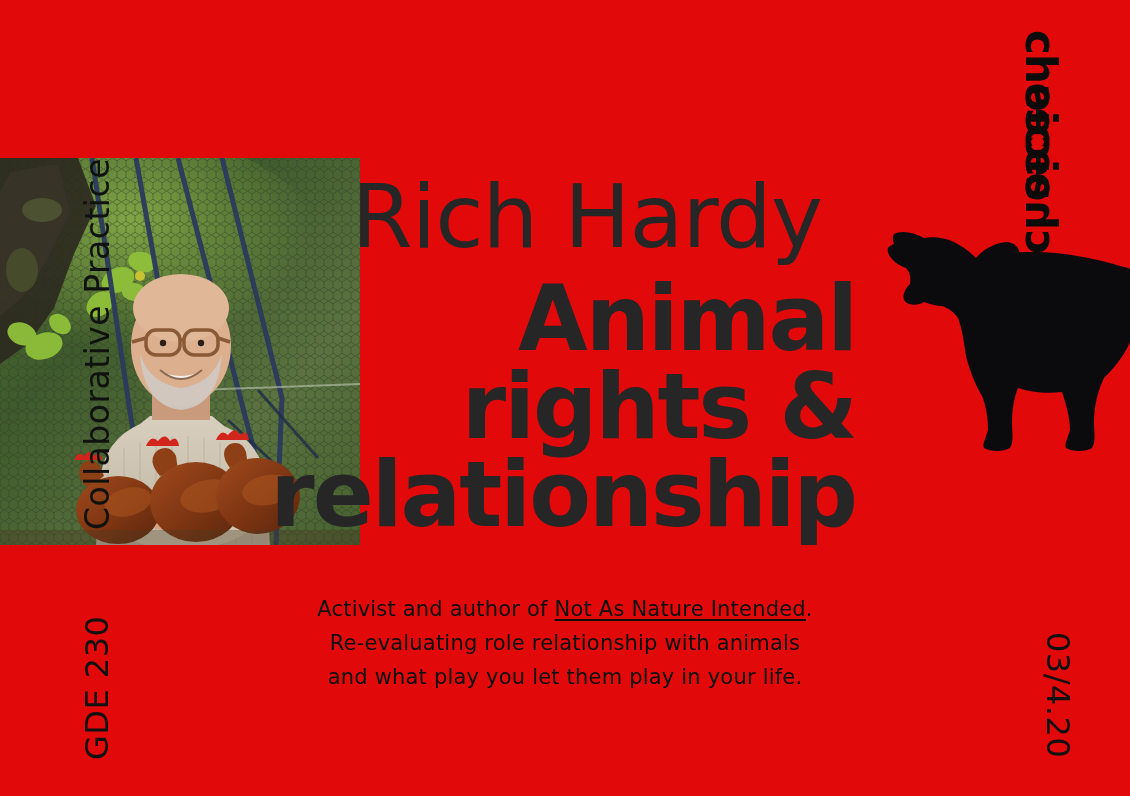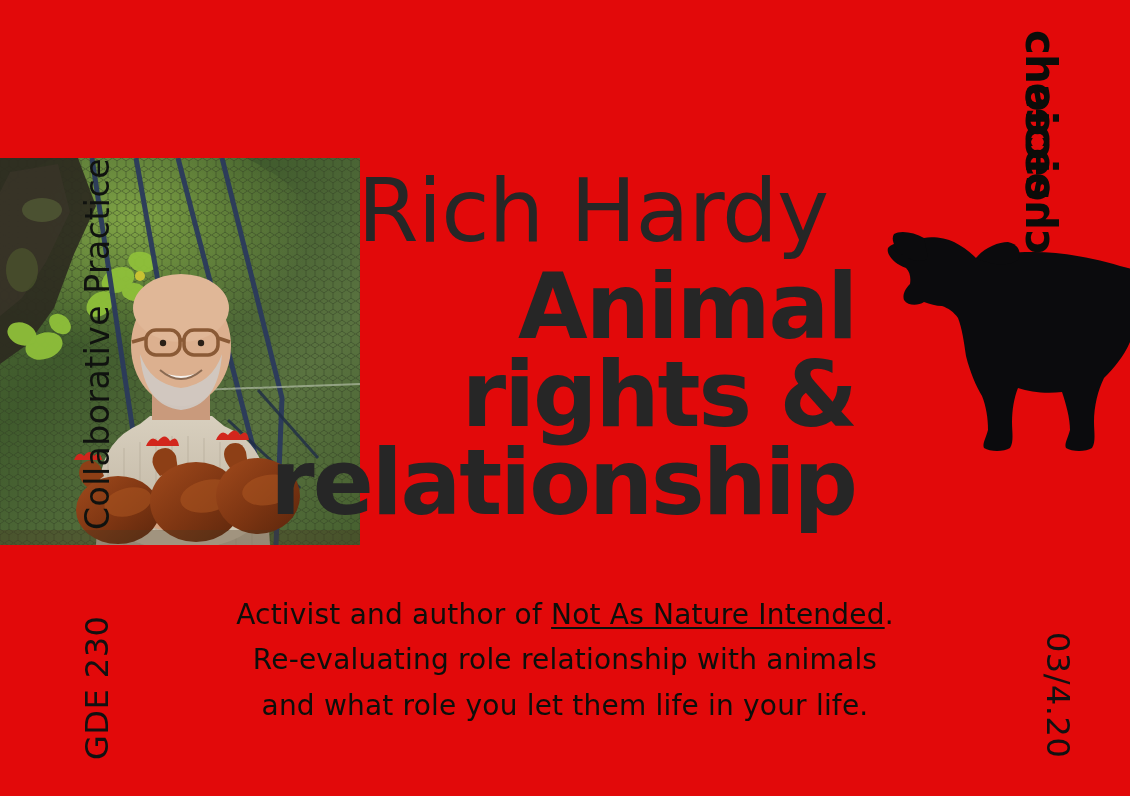--- a/index.html
+++ b/index.html
@@ -126,21 +126,21 @@
     z-index: 5;
     text-align: right;
     color: #262626;
   }
   #speaker-name {
     font-family: "DejaVu Sans", sans-serif;
     font-weight: 400;
     font-size: 88px;
     line-height: 0.94;
     letter-spacing: -1px;
-    margin: 10px;
+    margin: 16px;
     padding-right: 22px;
   }
   #talk-title {
     font-family: "DejaVu Sans", sans-serif;
     font-weight: 700;
     font-size: 90px;
     line-height: 0.98;
     letter-spacing: -2px;
     margin: 0;
     padding-right: 4px;
@@ -153,21 +153,21 @@
   #subtitle {
     position: absolute;
     left: 0;
     top: 592px;
     width: 1130px;
     text-align: center;
     z-index: 5;
     color: #0d0f0b;
     font-family: "DejaVu Sans", sans-serif;
     font-weight: 400;
-    font-size: 28px;
+    font-size: 21px;
     line-height: 1.62;
     letter-spacing: 0.2px;
   }
   #subtitle .sline { display: block; }
   #book-title {
     text-decoration: underline;
     text-underline-offset: 3px;
   }
 </style>
 </head>
@@ -367,16 +367,16 @@
     <div id="talk-title">
       <span class="tline">Animal</span>
       <span class="tline">rights &amp;</span>
       <span class="tline">relationship</span>
     </div>
   </div>
 
   <div id="subtitle">
     <span class="sline"><span>Activist and author of </span><span id="book-title">Not As Nature Intended</span><span>.</span></span>
     <span class="sline">Re-evaluating role relationship with animals</span>
-    <span class="sline">and what role you let them life in your life.</span>
+    <span class="sline">and what play you let them play in your life.</span>
   </div>
 
 </div>
 
 </body></html>

